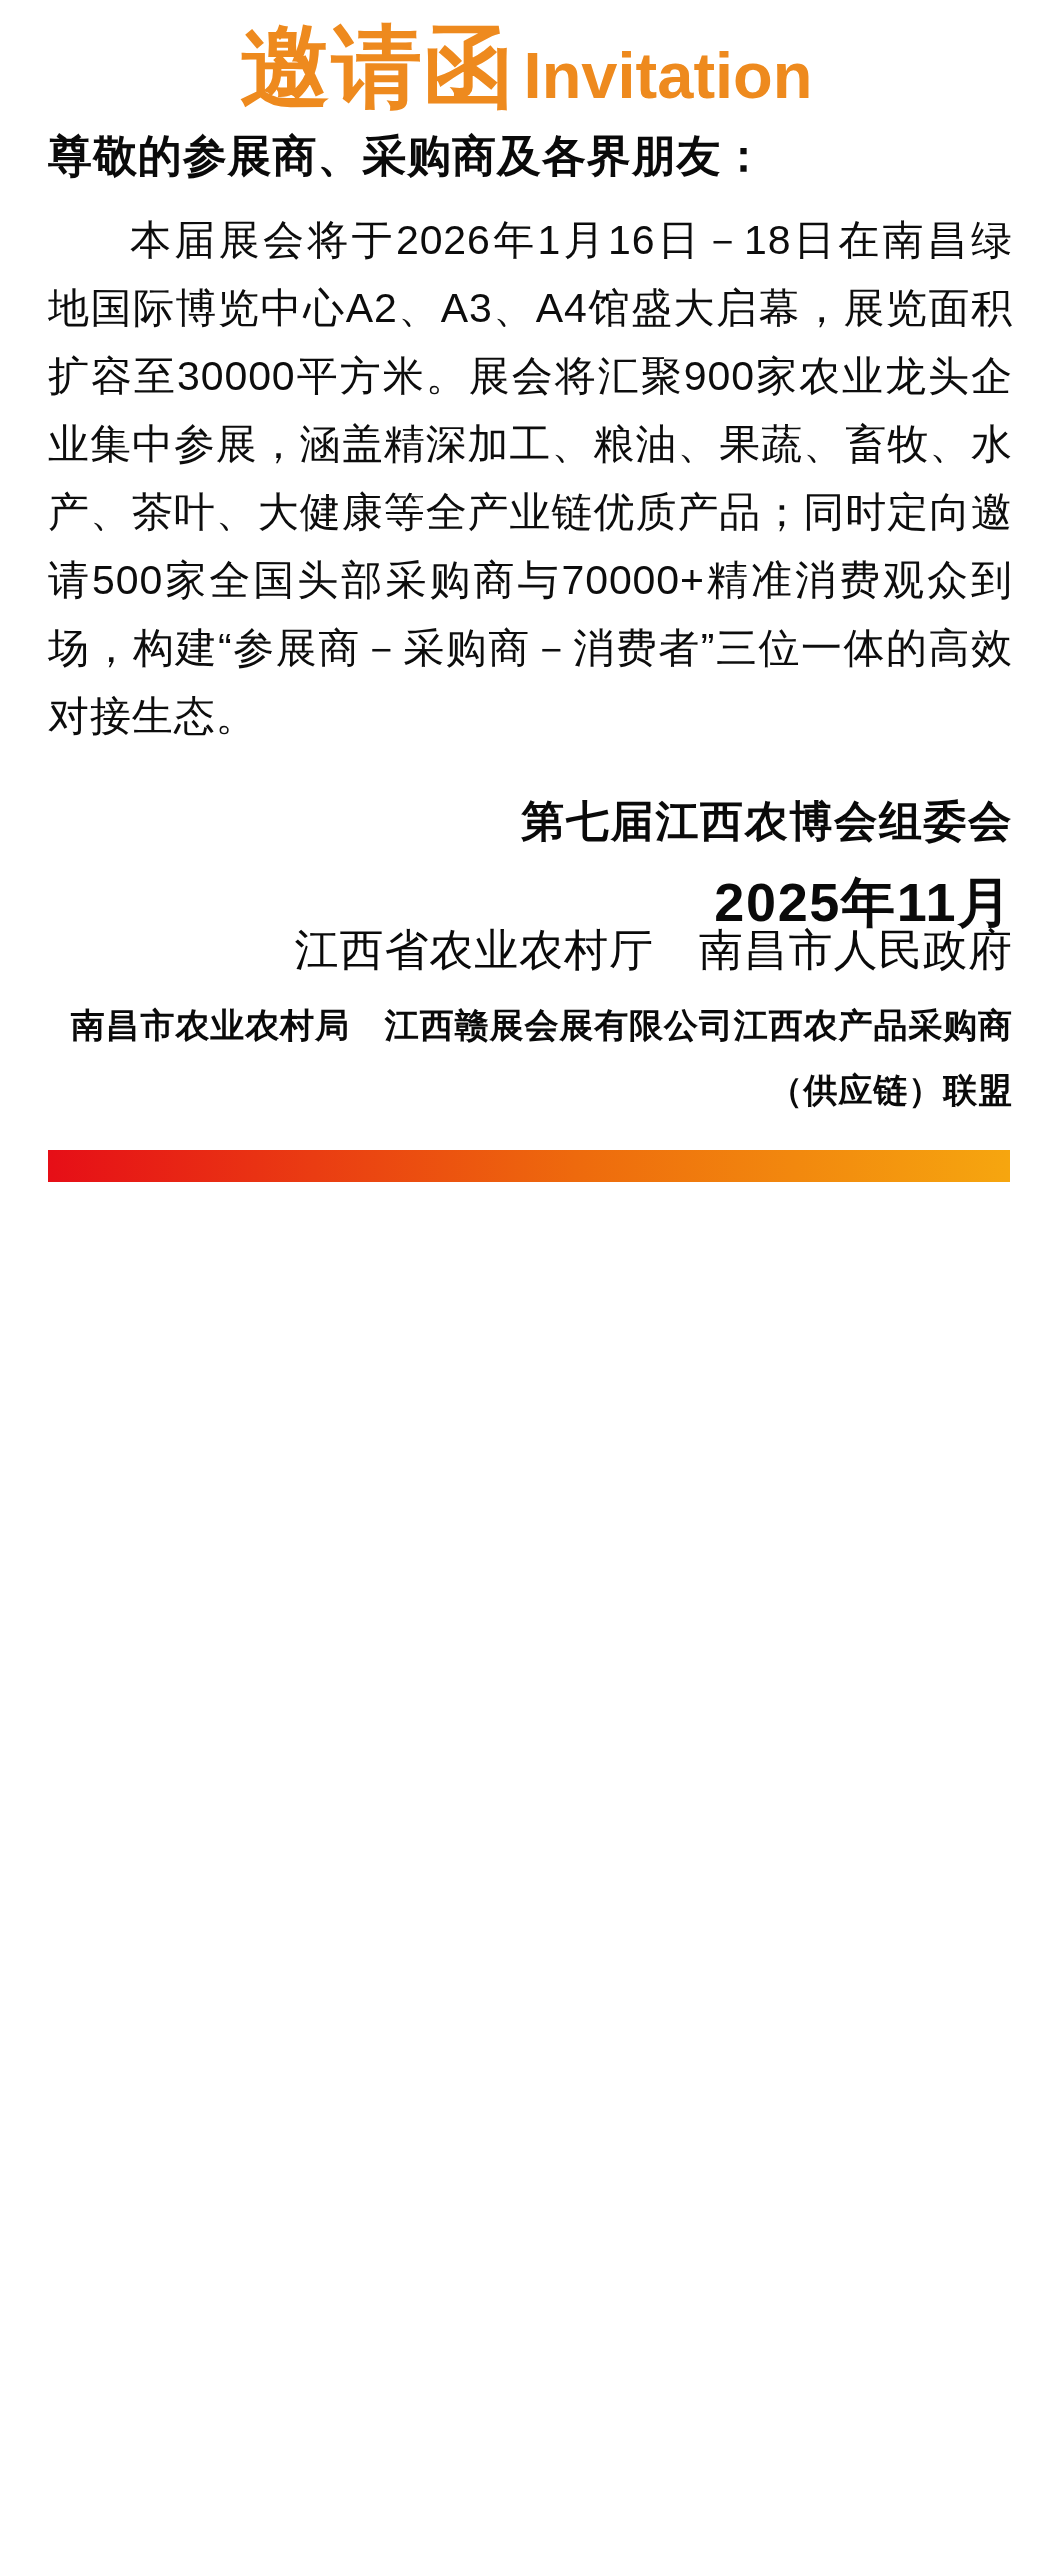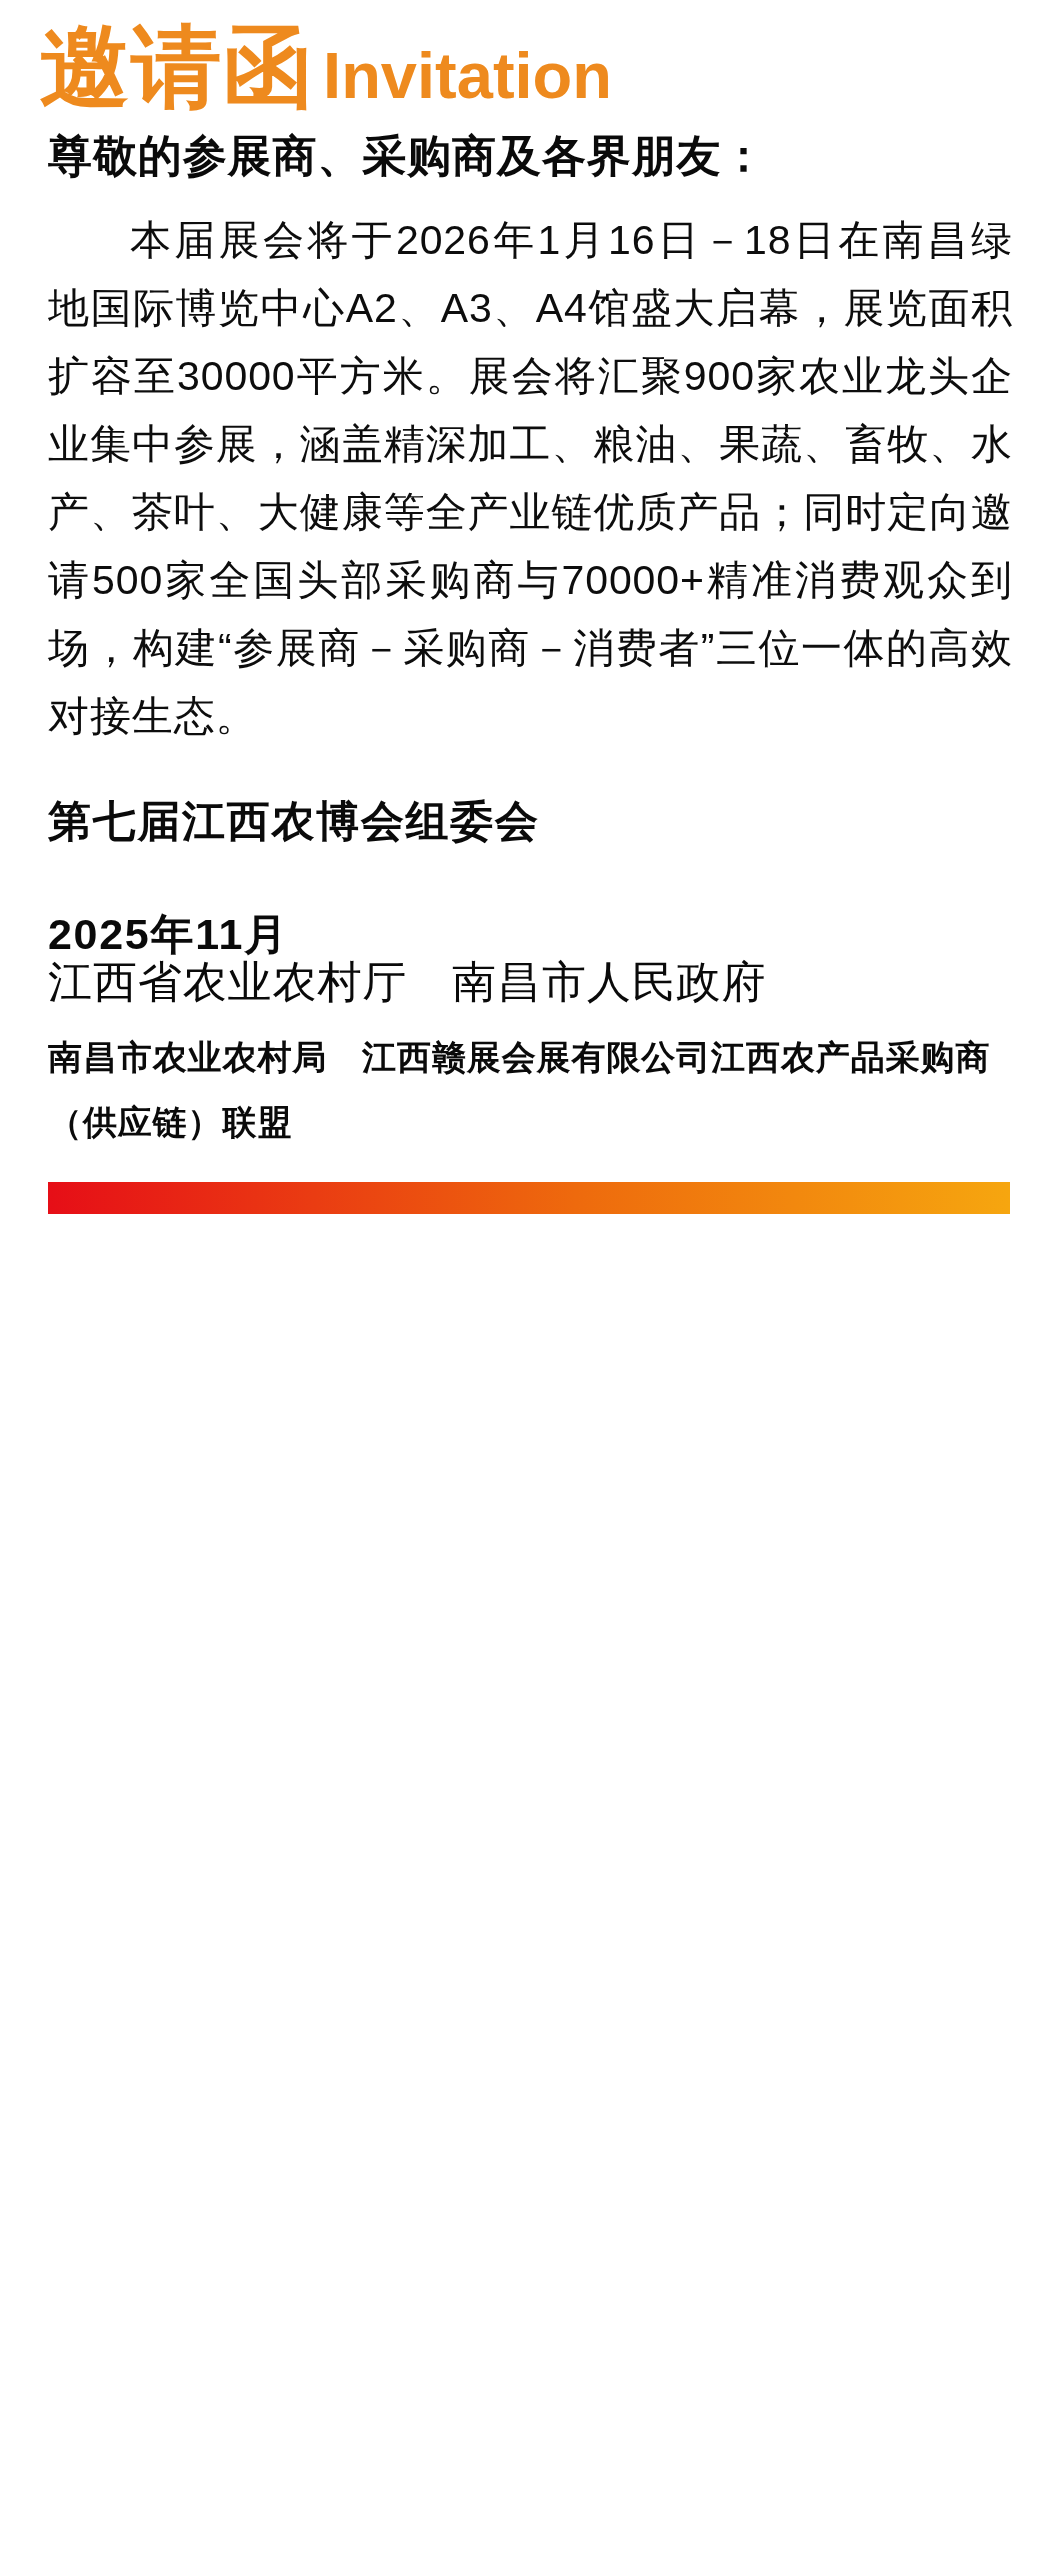--- a/index.html
+++ b/index.html
@@ -39,31 +39,31 @@
   .body-text p {
     font-size: 41px;
     line-height: 68px;
     color: #0d0d0d;
     text-align: justify;
     text-indent: 2em;
     margin: 0 0 10.2px 0;
     letter-spacing: 0.9px;
   }
   .body-text { margin-top: 24px; }
-  .signature { color: #0a0a0a; }
+  .signature { text-align: right; color: #0a0a0a; }
   .sig-org {
     margin-top: 46px;
     font-size: 43px;
     line-height: 51px;
     font-weight: 700;
     letter-spacing: 1.7px;
   }
   .sig-date {
-    margin-top: 62px;
-    font-size: 43px;
+    margin-top: 30px;
+    font-size: 54px;
     line-height: 51px;
     font-weight: 700;
     letter-spacing: 1.7px;
   }
   .sig-hosts {
     font-size: 44px;
     line-height: 43px;
     font-weight: 400;
     letter-spacing: 0.9px;
   }
@@ -78,21 +78,21 @@
     margin-top: 27px;
     width: 962px;
     height: 32px;
   }
 </style>
 </head>
 <body>
 
 <div class="page">
 
-  <div class="title" style="color: rgb(238, 138, 30);">
+  <div class="title" style="color: rgb(238, 138, 30); text-align: center;">
     <span>邀请函</span><span class="en">Invitation</span>
   </div>
 
   <div class="salutation">尊敬的参展商、采购商及各界朋友：</div>
 
   <div class="body-text">
     <p>本届展会将于2026年1月16日－18日在南昌绿地国际博览中心A2、A3、A4馆盛大启幕，展览面积扩容至30000平方米。展会将汇聚900家农业龙头企业集中参展，涵盖精深加工、粮油、果蔬、畜牧、水产、茶叶、大健康等全产业链优质产品；同时定向邀请500家全国头部采购商与70000+精准消费观众到场，构建“参展商－采购商－消费者”三位一体的高效对接生态。</p>
   </div>
 
   <div class="signature">

